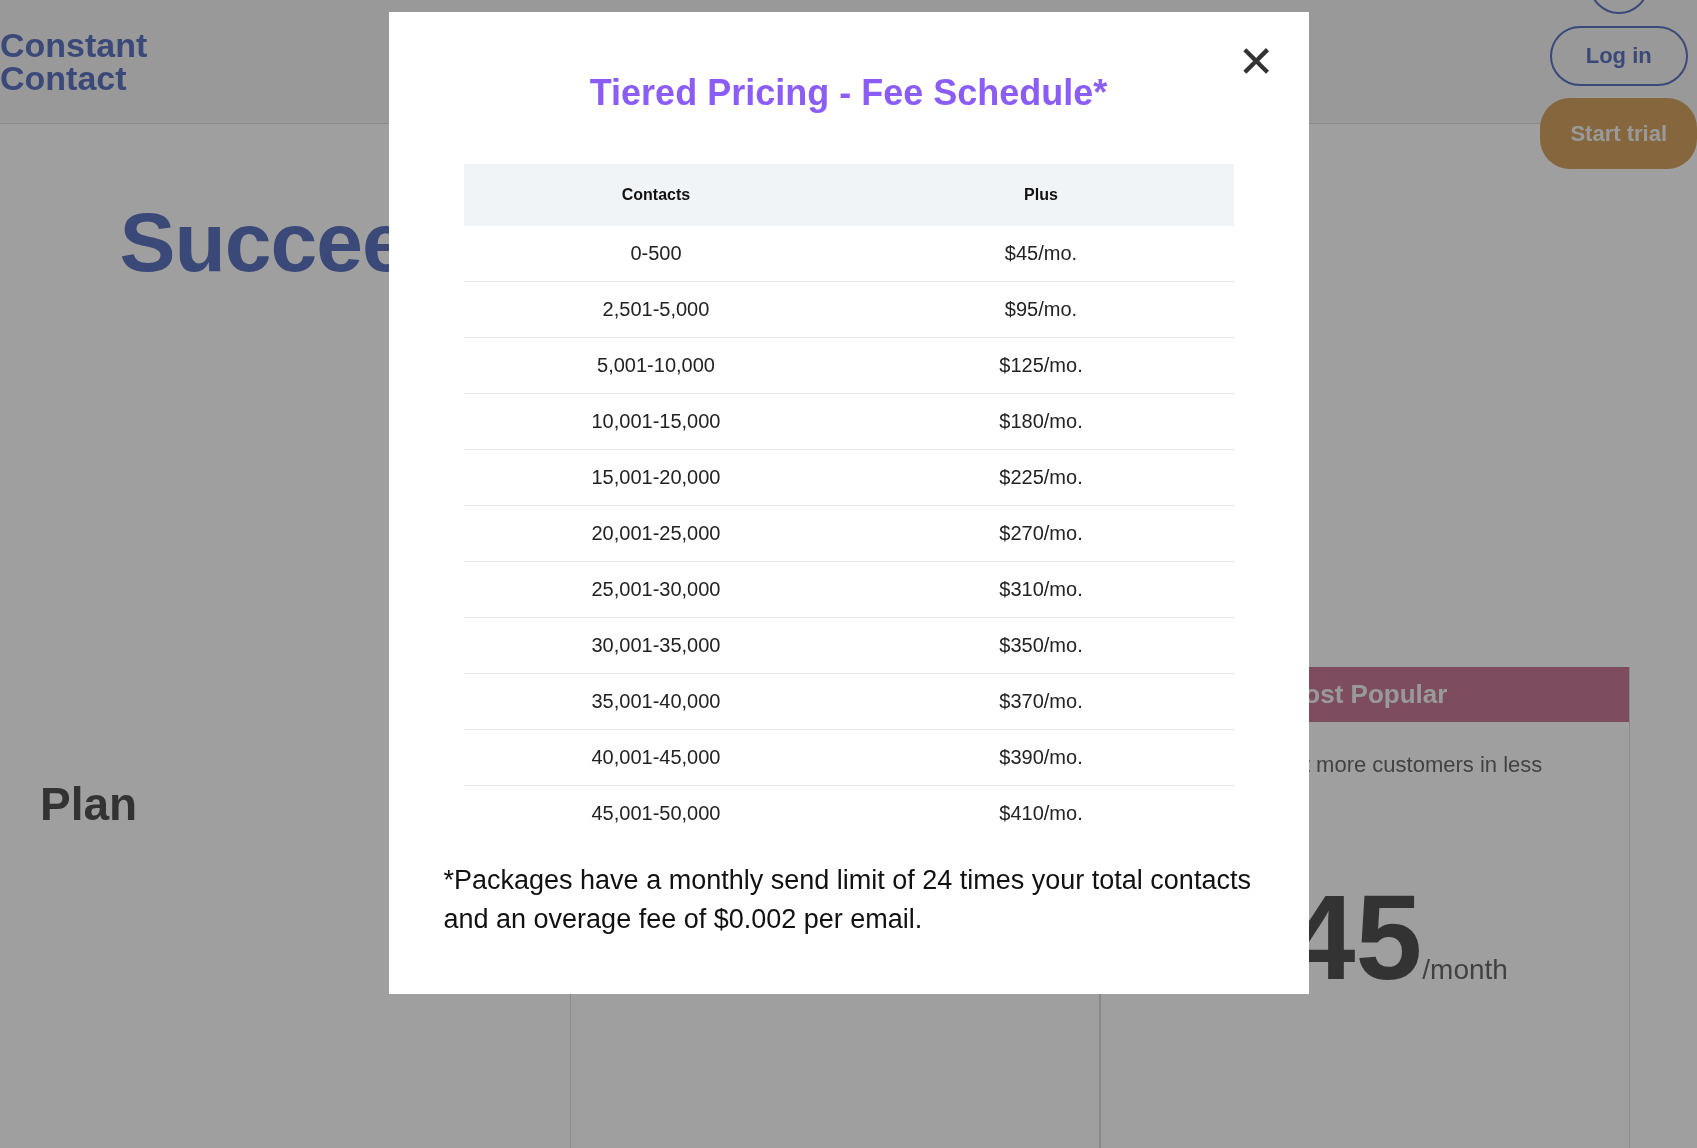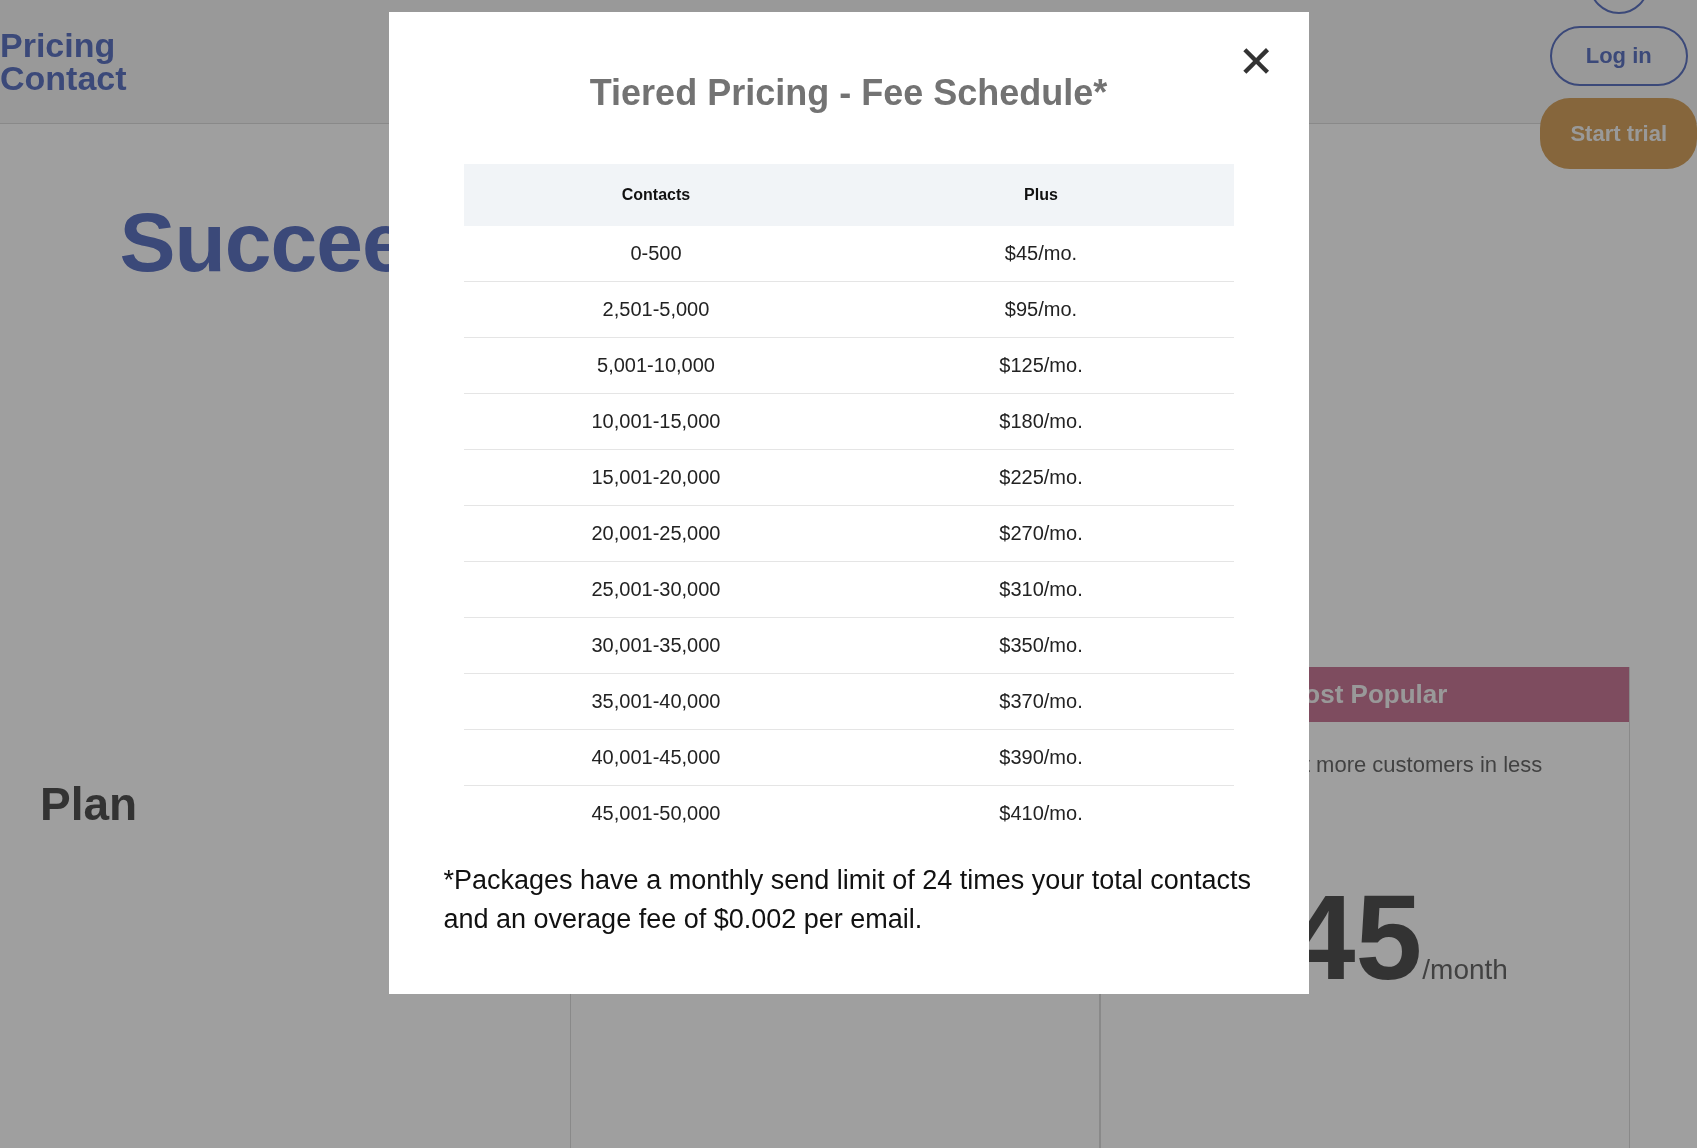--- a/index.html
+++ b/index.html
@@ -177,21 +177,21 @@
     font-size: 44px;
     color: #333;
     cursor: pointer;
     line-height: 1;
     font-weight: 400;
   }
   .modal h2 {
     text-align: center;
     font-size: 36px;
     font-weight: 800;
-    color: #737373;
+    color: #8b5cf6;
     margin-bottom: 50px;
     margin-top: 20px;
   }
   .price-table {
     width: 770px;
     margin: 0 auto;
     border-collapse: collapse;
   }
   .price-table thead th {
     background: #f1f4f7;
@@ -229,21 +229,21 @@
     line-height: 1.45;
     font-weight: 500;
   }
 </style>
 </head>
 <body>
 
 <div class="bg-page">
   <div class="header">
     <div class="logo">
-      <div>Pricing</div>
+      <div>Constant</div>
       <div>Contact</div>
     </div>
     <div class="header-right">
       <div class="phone-btn">
         <svg width="24" height="24" viewBox="0 0 24 24" fill="#2443b5">
             <path d="M6.6 10.8c1.4 2.8 3.8 5.2 6.6 6.6l2.2-2.2c.3-.3.7-.4 1-.2 1.2.4 2.5.6 3.8.6.6 0 1 .4 1 1V20c0 .6-.4 1-1 1C10.6 21 3 13.4 3 4c0-.6.4-1 1-1h3.5c.6 0 1 .4 1 1 0 1.3.2 2.6.6 3.8.1.4 0 .8-.3 1l-2.2 2z"></path>
           </svg>
       </div>
       <div class="login-btn">
         <span>Log in</span>

